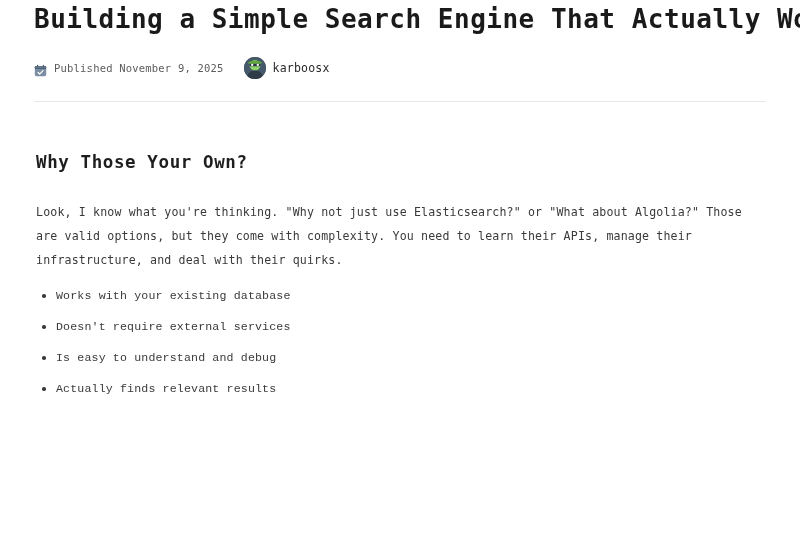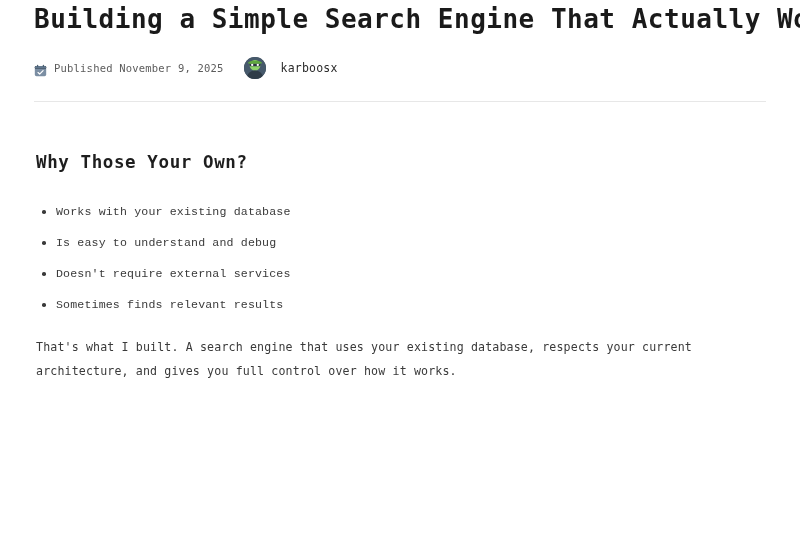--- a/index.html
+++ b/index.html
@@ -53,21 +53,21 @@
   .meta-date {
     font-family: "DejaVu Sans Mono", monospace;
     font-size: 10.5px;
     color: #5c5c5c;
     letter-spacing: 0.2px;
     white-space: nowrap;
   }
   .meta-author {
     display: flex;
     align-items: center;
-    gap: 15px;
+    gap: 7px;
     margin-left: 20px;
   }
   .avatar {
     width: 22px;
     height: 22px;
     border-radius: 50%;
     background: #3b4a57;
     overflow: hidden;
     position: relative;
     flex: 0 0 auto;
@@ -180,26 +180,26 @@
 
     </div>
 
     <div class="divider"></div>
   </div>
 
   <div class="body-wrap">
 
     <h2 class="section-heading">Why Those Your Own?</h2>
 
+    <p class="body-text">Look, I know what you're thinking. "Why not just use Elasticsearch?" or "What about Algolia?" Those are valid options, but they come with complexity. You need to learn their APIs, manage their infrastructure, and deal with their quirks.</p>
 
 
     <ul class="bullets">
       <li>Works with your existing database</li>
+      <li>Doesn't require external services</li>
       <li>Is easy to understand and debug</li>
-      <li>Doesn't require external services</li>
-      <li>Sometimes finds relevant results</li>
+      <li>Actually finds relevant results</li>
     </ul>
 
-    <p class="body-text closing">That's what I built. A search engine that uses your existing database, respects your current architecture, and gives you full control over how it works.</p>
 
   </div>
 
 </div>
 
 </body></html>

